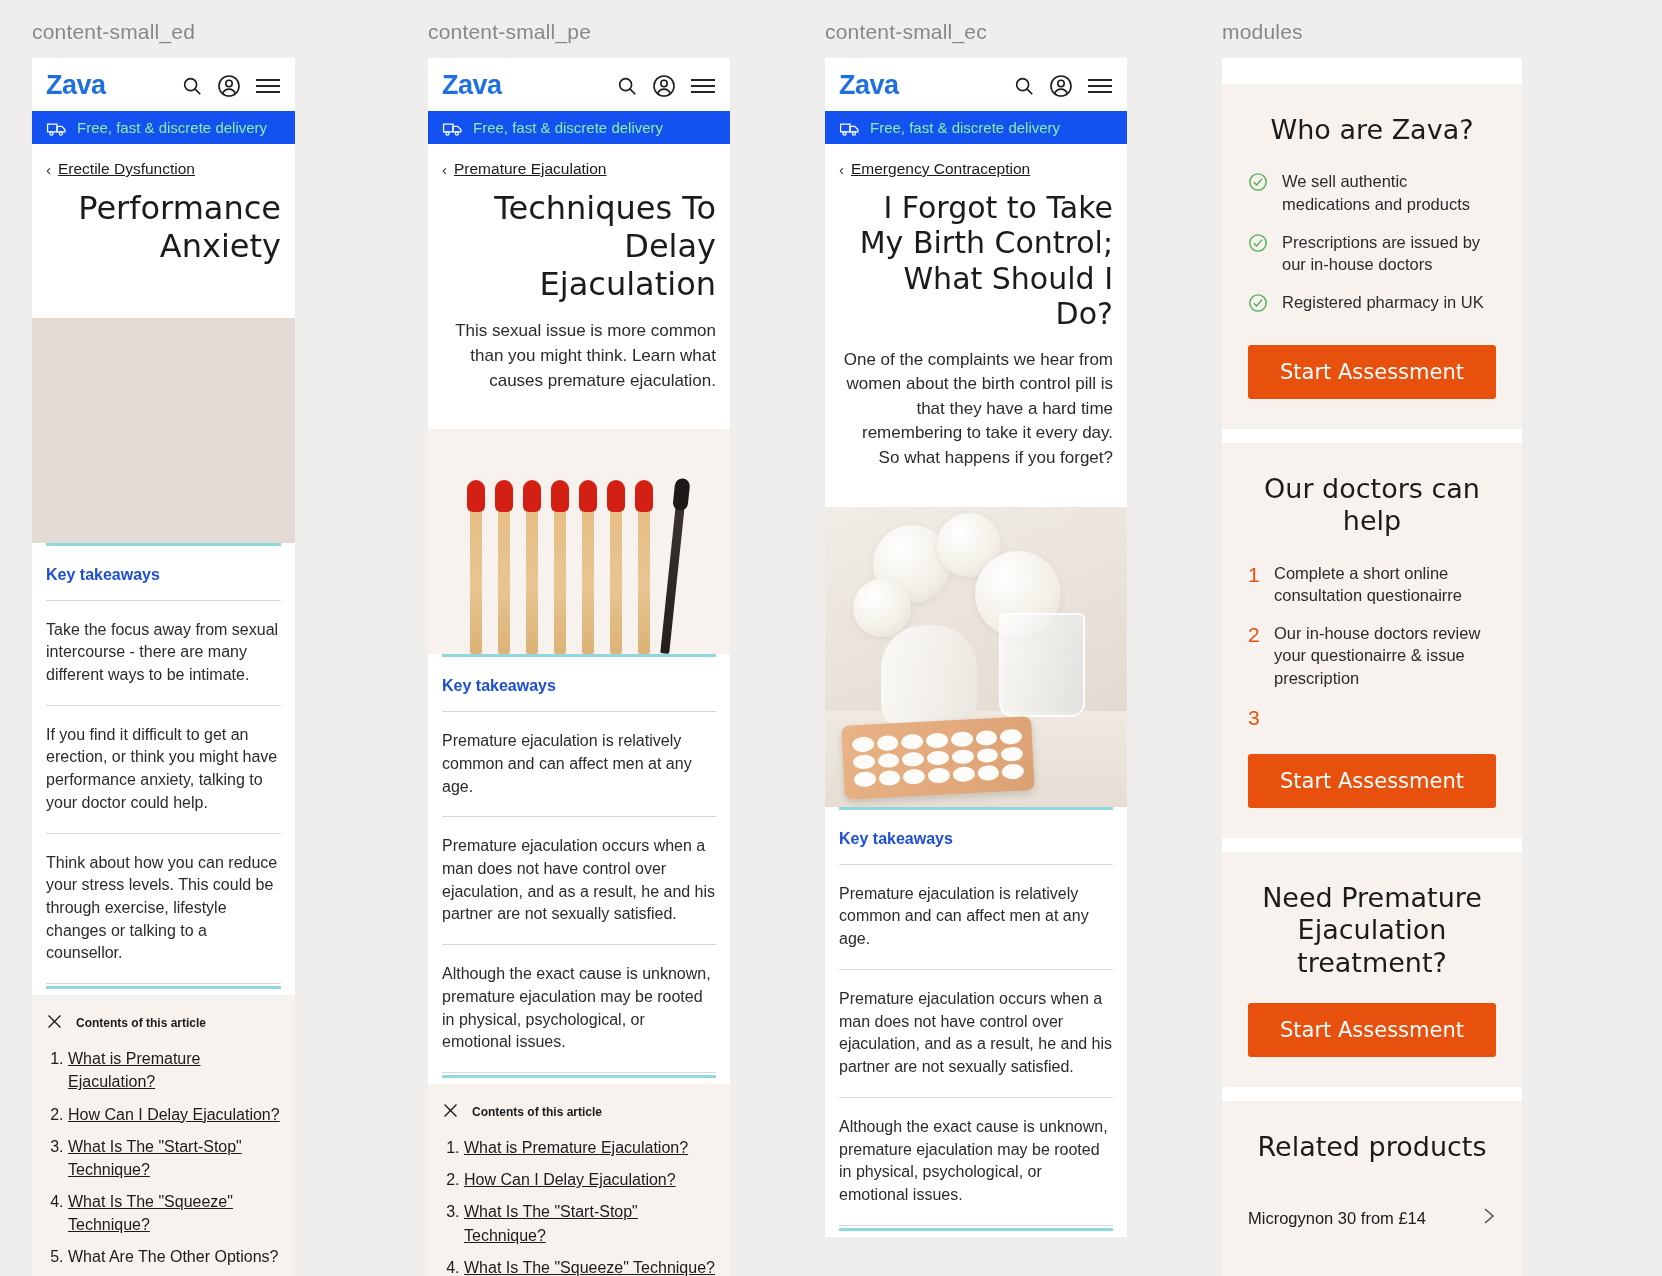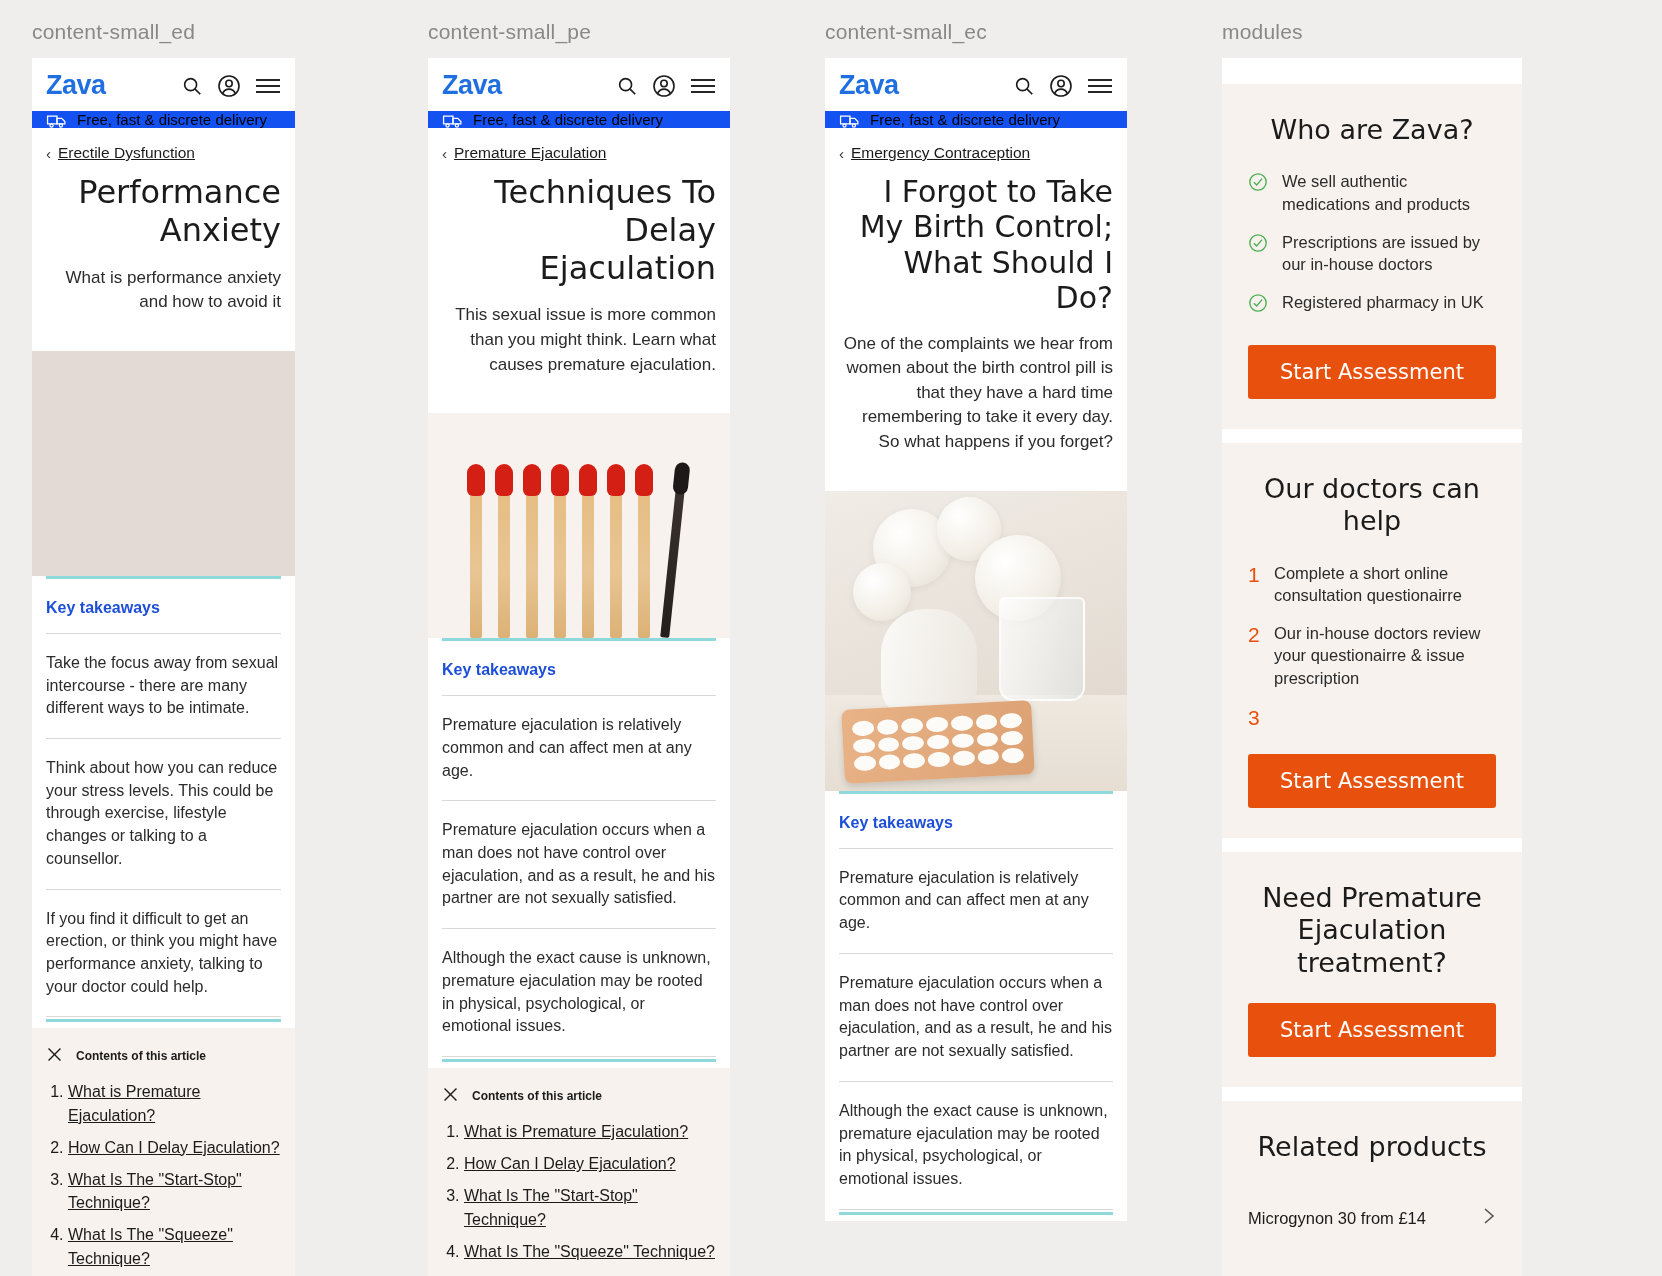--- a/index.html
+++ b/index.html
@@ -47,25 +47,25 @@
     letter-spacing: -0.5px;
   }
   .header-icons {
     display: flex;
     align-items: center;
     gap: 14px;
   }
   .icon-btn { display: block; line-height: 0; }
   .delivery-bar {
     background: #1352f1;
-    color: #000000;
+    color: #86efac;
     display: flex;
     align-items: center;
     gap: 9px;
-    padding: 0 14px;
+    padding: 8px 14px;
     font-size: 15px;
   }
 
   
   .breadcrumb {
     display: flex;
     align-items: center;
     gap: 7px;
     padding: 16px 14px 4px 14px;
     font-size: 15.5px;
@@ -291,31 +291,30 @@
         <span>Free, fast &amp; discrete delivery</span>
       </div>
 
       <div class="breadcrumb">
         <span class="chev">‹</span>
         <a href="#">Erectile Dysfunction</a>
       </div>
 
       <div class="article-head">
         <h1 class="title">Performance Anxiety</h1>
-        <p class="standfirst">What is performance anxiety and how to avoid it</p>
       </div>
 
       <div class="hero hero-plain"></div>
 
       <div class="takeaways">
         <div class="rule-teal"></div>
         <div class="kt-title">Key takeaways</div>
         <div class="kt-item">Take the focus away from sexual intercourse - there are many different ways to be intimate.</div>
+        <div class="kt-item">If you find it difficult to get an erection, or think you might have performance anxiety, talking to your doctor could help.</div>
         <div class="kt-item">Think about how you can reduce your stress levels. This could be through exercise, lifestyle changes or talking to a counsellor.</div>
-        <div class="kt-item">If you find it difficult to get an erection, or think you might have performance anxiety, talking to your doctor could help.</div>
         <div class="rule-teal bottom"></div>
       </div>
 
       <div class="contents">
         <div class="contents-head">
           <span>
             <svg width="17" height="17" viewBox="0 0 20 20" stroke="#1b1b1b" stroke-width="1.6">
                 <line x1="3" y1="3" x2="17" y2="17"></line>
                 <line x1="17" y1="3" x2="3" y2="17"></line>
               </svg>

